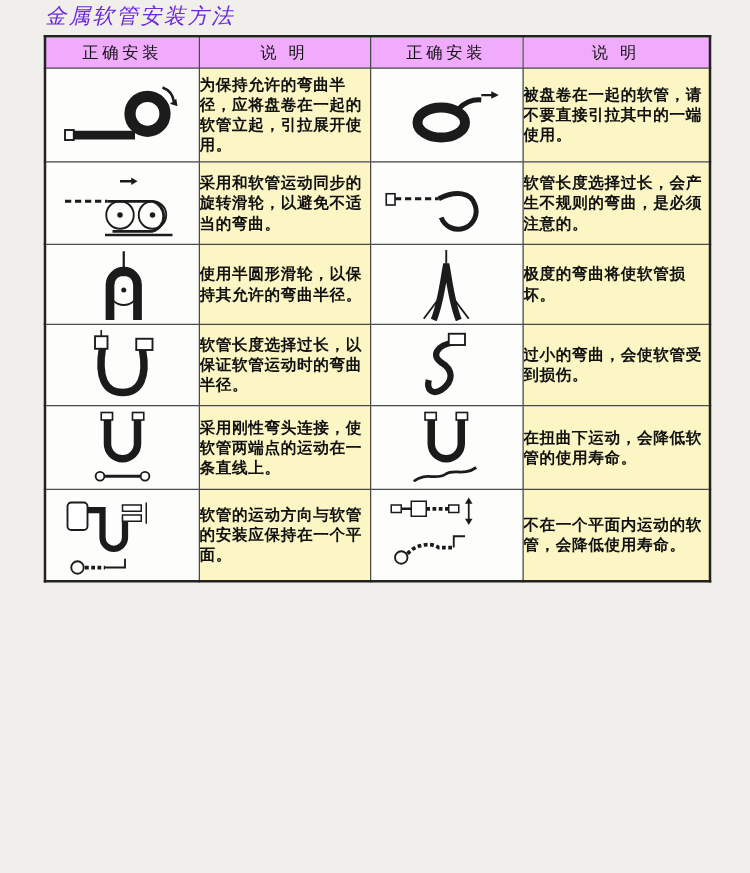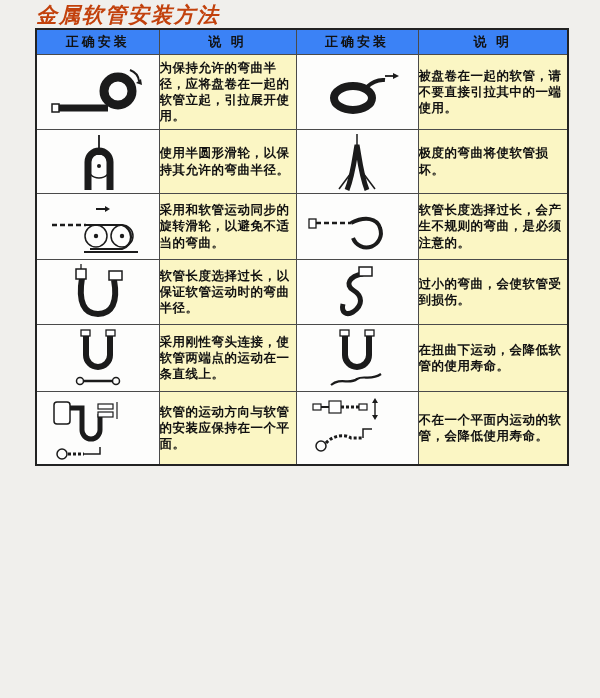--- a/index.html
+++ b/index.html
@@ -6,37 +6,37 @@
   body{
     width:600px;height:698px;
     background:#f0efec;
     font-family:"Liberation Sans","DejaVu Sans",sans-serif;
     position:relative;
     -webkit-font-smoothing:antialiased;
   }
   .page-title{
     position:absolute;left:36px;top:1px;
     font-family:"DejaVu Serif","Liberation Serif",serif;
-    font-style:italic;font-weight:bold;
-    font-size:21px;letter-spacing:2px;color:#c2410c;
+    font-style:italic;font-weight:normal;
+    font-size:17px;letter-spacing:2px;color:#6d28d9;
   }
   table.install{
     position:absolute;left:35px;top:28px;
     border-collapse:collapse;table-layout:fixed;
     width:532px;
     border:2px solid #222;
   }
   table.install td,table.install th{
     border:1px solid #4a4a4a;
     padding:0;
     overflow:hidden;
   }
   th.hdr{
-    background:#3b82f6;
-    font-size:13px;font-weight:bold;color:#111;
+    background:#f0abfc;
+    font-size:13px;font-weight:normal;color:#111;
     letter-spacing:3px;
     height:24px;
   }
   td.img-cell{
     background:#fdfdfc;
     text-align:center;vertical-align:middle;
   }
   td.txt-cell{
     background:#fbf6c4;
     font-size:12.5px;font-weight:bold;color:#111;
@@ -82,41 +82,20 @@
       <svg class="fig" width="104" height="60" viewBox="0 0 104 60">
         <ellipse cx="48" cy="36" rx="19" ry="12" fill="none" stroke-width="8"></ellipse>
         <path d="M62 25 q8 -8 18 -7" fill="none" stroke-width="4"></path>
         <path d="M80 14 h12" stroke-width="1.8" fill="none"></path>
         <polygon points="94,14 88,11 88,17" fill="#1b1b1b" stroke-width="0"></polygon>
       </svg>
     </td>
     <td class="txt-cell">被盘卷在一起的软管，请不要直接引拉其中的一端使用。</td>
   </tr>
 
-  <tr style="height:64px">
-    <td class="img-cell">
-      <svg class="fig" width="104" height="58" viewBox="0 0 104 58">
-        <line x1="53" y1="2" x2="53" y2="22" stroke-width="1.8"></line>
-        <circle cx="53" cy="33" r="12" fill="none" stroke-width="1.5"></circle>
-        <circle cx="53" cy="33" r="2" fill="#1b1b1b" stroke-width="0"></circle>
-        <path d="M42 57 V29 a11 11 0 0 1 22 0 V57" fill="none" stroke-width="7"></path>
-      </svg>
-    </td>
-    <td class="txt-cell">使用半圆形滑轮，以保持其允许的弯曲半径。</td>
-    <td class="img-cell">
-      <svg class="fig" width="104" height="58" viewBox="0 0 104 58">
-        <line x1="52" y1="1" x2="52" y2="12" stroke-width="1.5"></line>
-        <path d="M42 57 C48 42 50 22 52 12 C54 22 56 42 62 57" fill="none" stroke-width="5"></path>
-        <path d="M34 56 L46 40" stroke-width="1.5"></path>
-        <path d="M70 56 L58 40" stroke-width="1.5"></path>
-      </svg>
-    </td>
-    <td class="txt-cell">极度的弯曲将使软管损坏。</td>
-  </tr>
-
   <tr style="height:66px">
     <td class="img-cell">
       <svg class="fig" width="104" height="60" viewBox="0 0 104 60">
         <path d="M50 12 h12" stroke-width="2" fill="none"></path>
         <polygon points="64,12 59,9 59,15" fill="#1b1b1b" stroke-width="0"></polygon>
         <path d="M6 28 H40" stroke-width="2.5" stroke-dasharray="5 3" fill="none"></path>
         <circle cx="50" cy="39" r="11" fill="none" stroke-width="1.5"></circle>
         <circle cx="50" cy="39" r="2.2" fill="#1b1b1b" stroke-width="0"></circle>
         <circle cx="76" cy="39" r="11" fill="none" stroke-width="1.5"></circle>
         <circle cx="76" cy="39" r="2.2" fill="#1b1b1b" stroke-width="0"></circle>
@@ -126,20 +105,41 @@
     </td>
     <td class="txt-cell">采用和软管运动同步的旋转滑轮，以避免不适当的弯曲。</td>
     <td class="img-cell">
       <svg class="fig" width="104" height="60" viewBox="0 0 104 60">
         <rect x="4" y="22" width="7" height="9" fill="#fff" stroke-width="1.3"></rect>
         <path d="M11 26 H46" stroke-width="2.5" stroke-dasharray="5 3" fill="none"></path>
         <path d="M46 26 C60 19 72 21 75 31 A13 13 0 1 1 48 41" fill="none" stroke-width="4"></path>
       </svg>
     </td>
     <td class="txt-cell">软管长度选择过长，会产生不规则的弯曲，是必须注意的。</td>
+  </tr>
+
+  <tr style="height:64px">
+    <td class="img-cell">
+      <svg class="fig" width="104" height="58" viewBox="0 0 104 58">
+        <line x1="53" y1="2" x2="53" y2="22" stroke-width="1.8"></line>
+        <circle cx="53" cy="33" r="12" fill="none" stroke-width="1.5"></circle>
+        <circle cx="53" cy="33" r="2" fill="#1b1b1b" stroke-width="0"></circle>
+        <path d="M42 57 V29 a11 11 0 0 1 22 0 V57" fill="none" stroke-width="7"></path>
+      </svg>
+    </td>
+    <td class="txt-cell">使用半圆形滑轮，以保持其允许的弯曲半径。</td>
+    <td class="img-cell">
+      <svg class="fig" width="104" height="58" viewBox="0 0 104 58">
+        <line x1="52" y1="1" x2="52" y2="12" stroke-width="1.5"></line>
+        <path d="M42 57 C48 42 50 22 52 12 C54 22 56 42 62 57" fill="none" stroke-width="5"></path>
+        <path d="M34 56 L46 40" stroke-width="1.5"></path>
+        <path d="M70 56 L58 40" stroke-width="1.5"></path>
+      </svg>
+    </td>
+    <td class="txt-cell">极度的弯曲将使软管损坏。</td>
   </tr>
 
 
   <tr style="height:65px">
     <td class="img-cell">
       <svg class="fig" width="104" height="60" viewBox="0 0 104 60">
         <path d="M36 16 C32 40 38 52 52 52 C66 52 72 40 68 18" fill="none" stroke-width="6"></path>
         <rect x="30" y="7" width="10" height="10" fill="#fff" stroke-width="1.5"></rect>
         <rect x="63" y="9" width="13" height="9" fill="#fff" stroke-width="1.5"></rect>
         <line x1="35" y1="2" x2="35" y2="7" stroke-width="1.3"></line>

